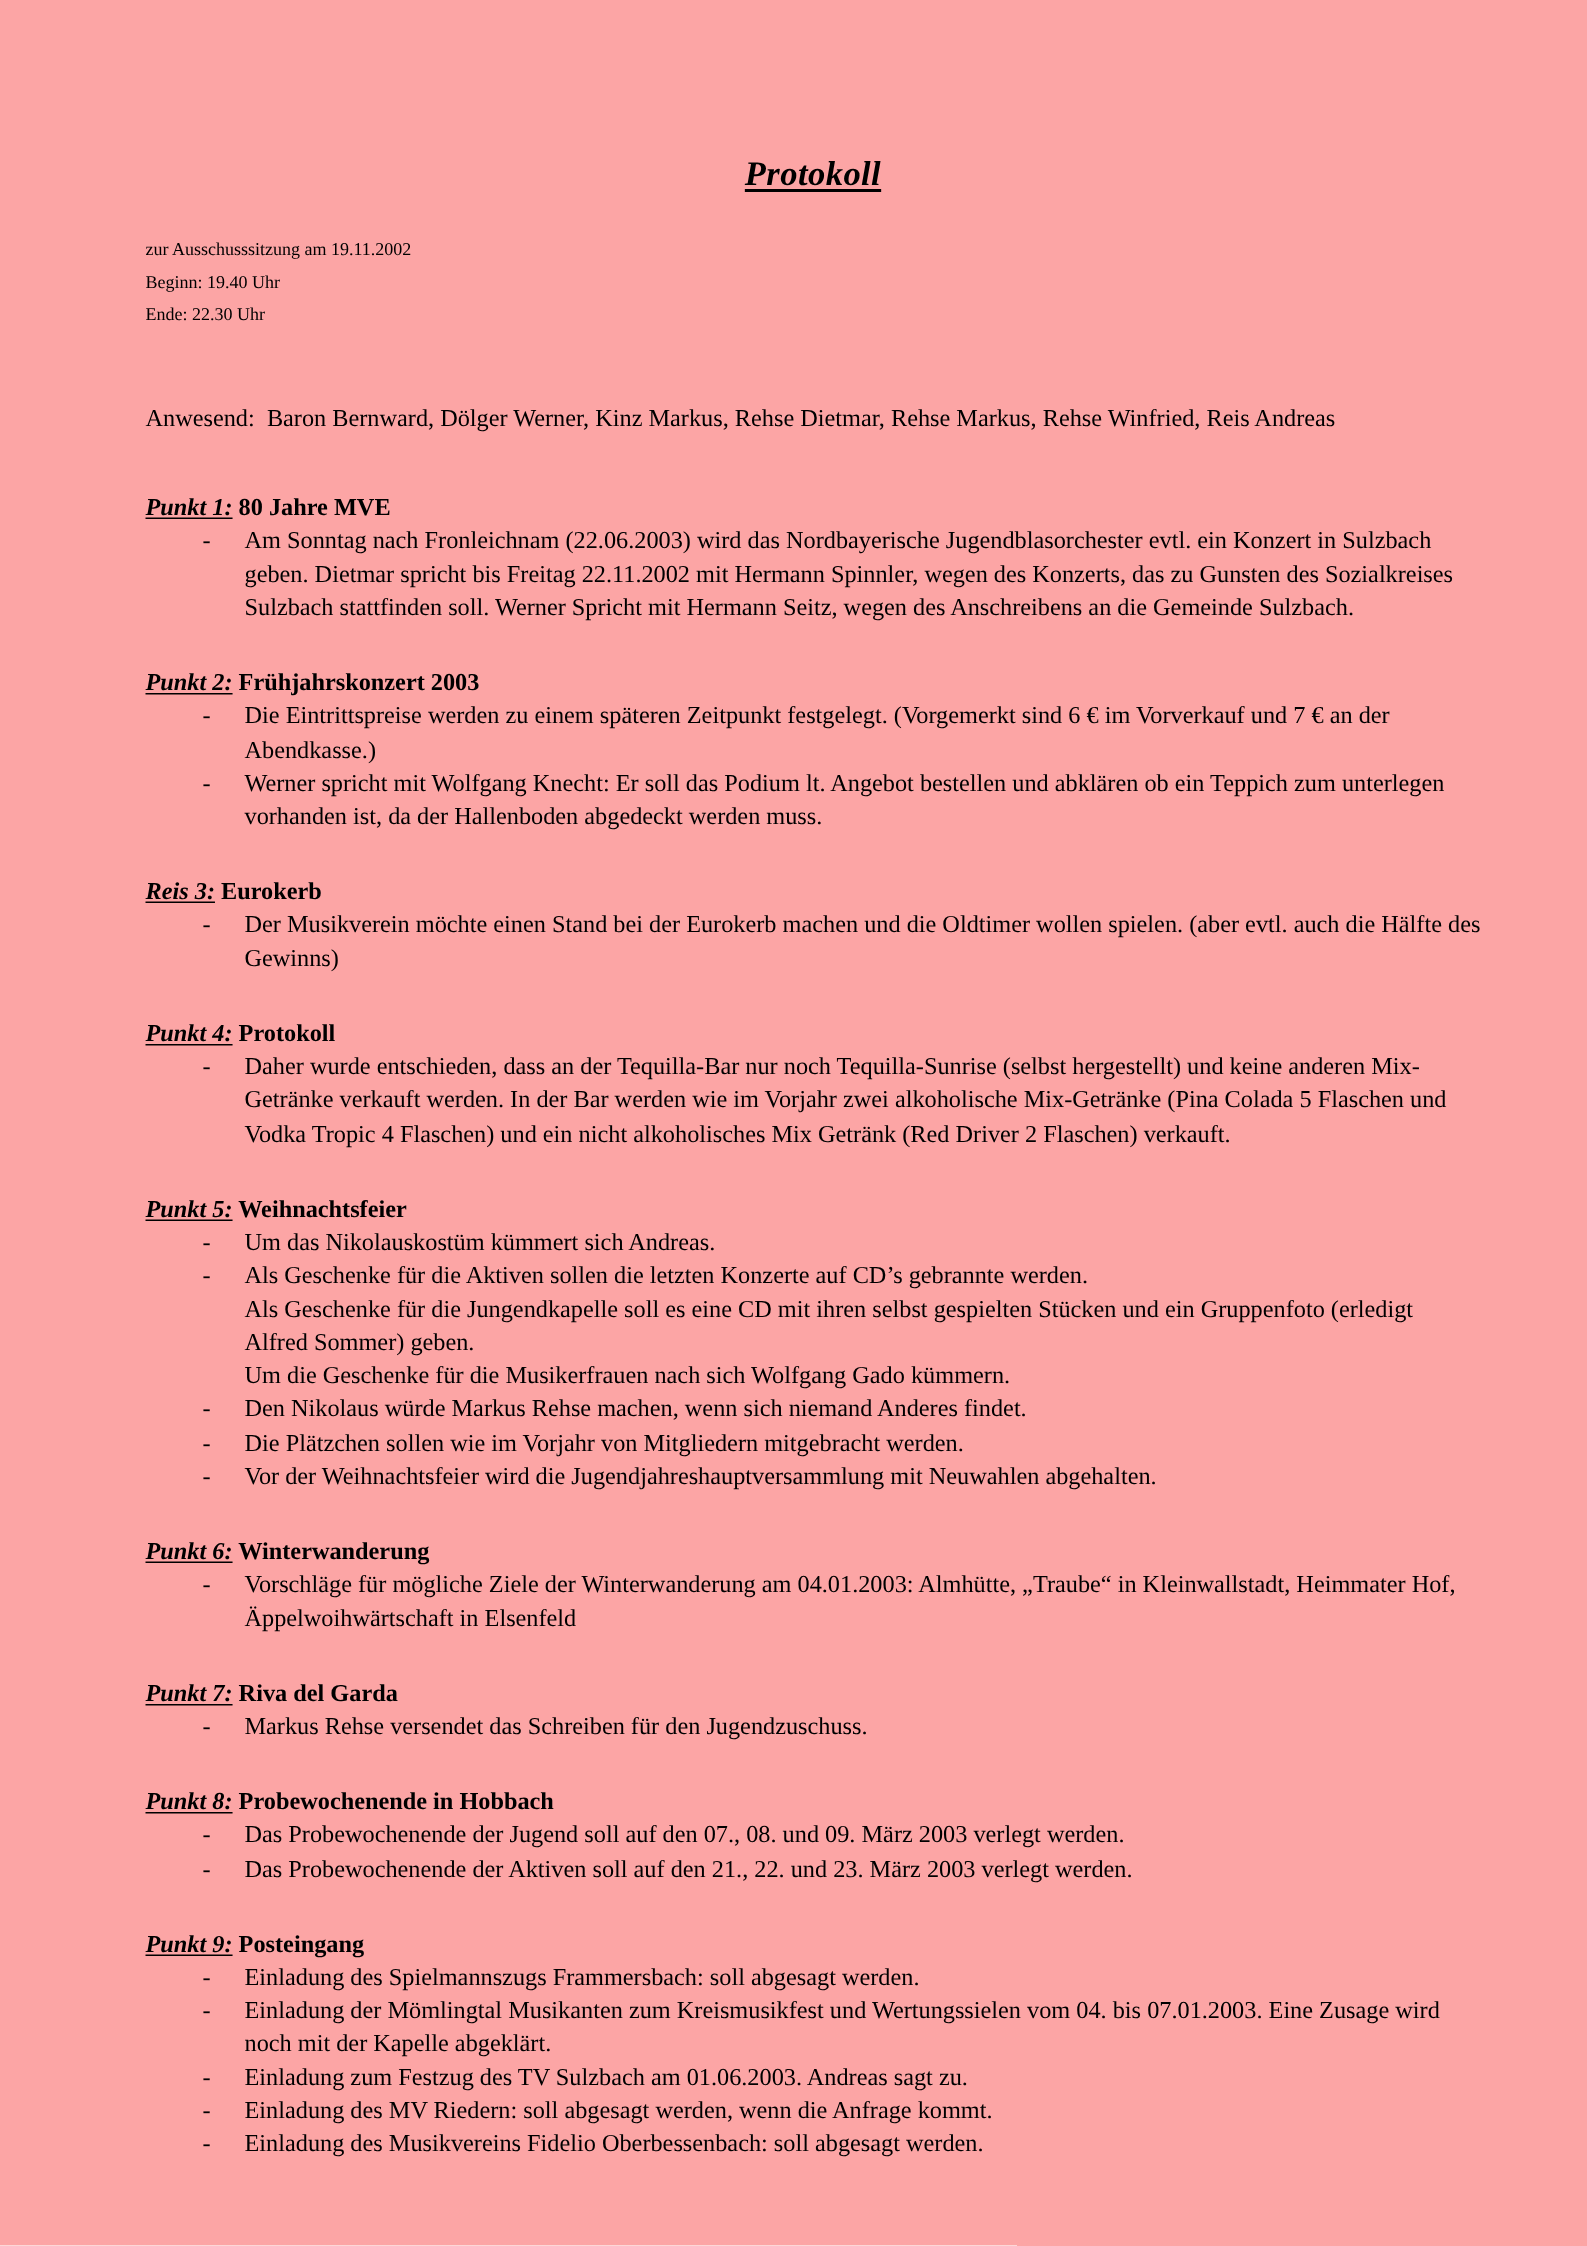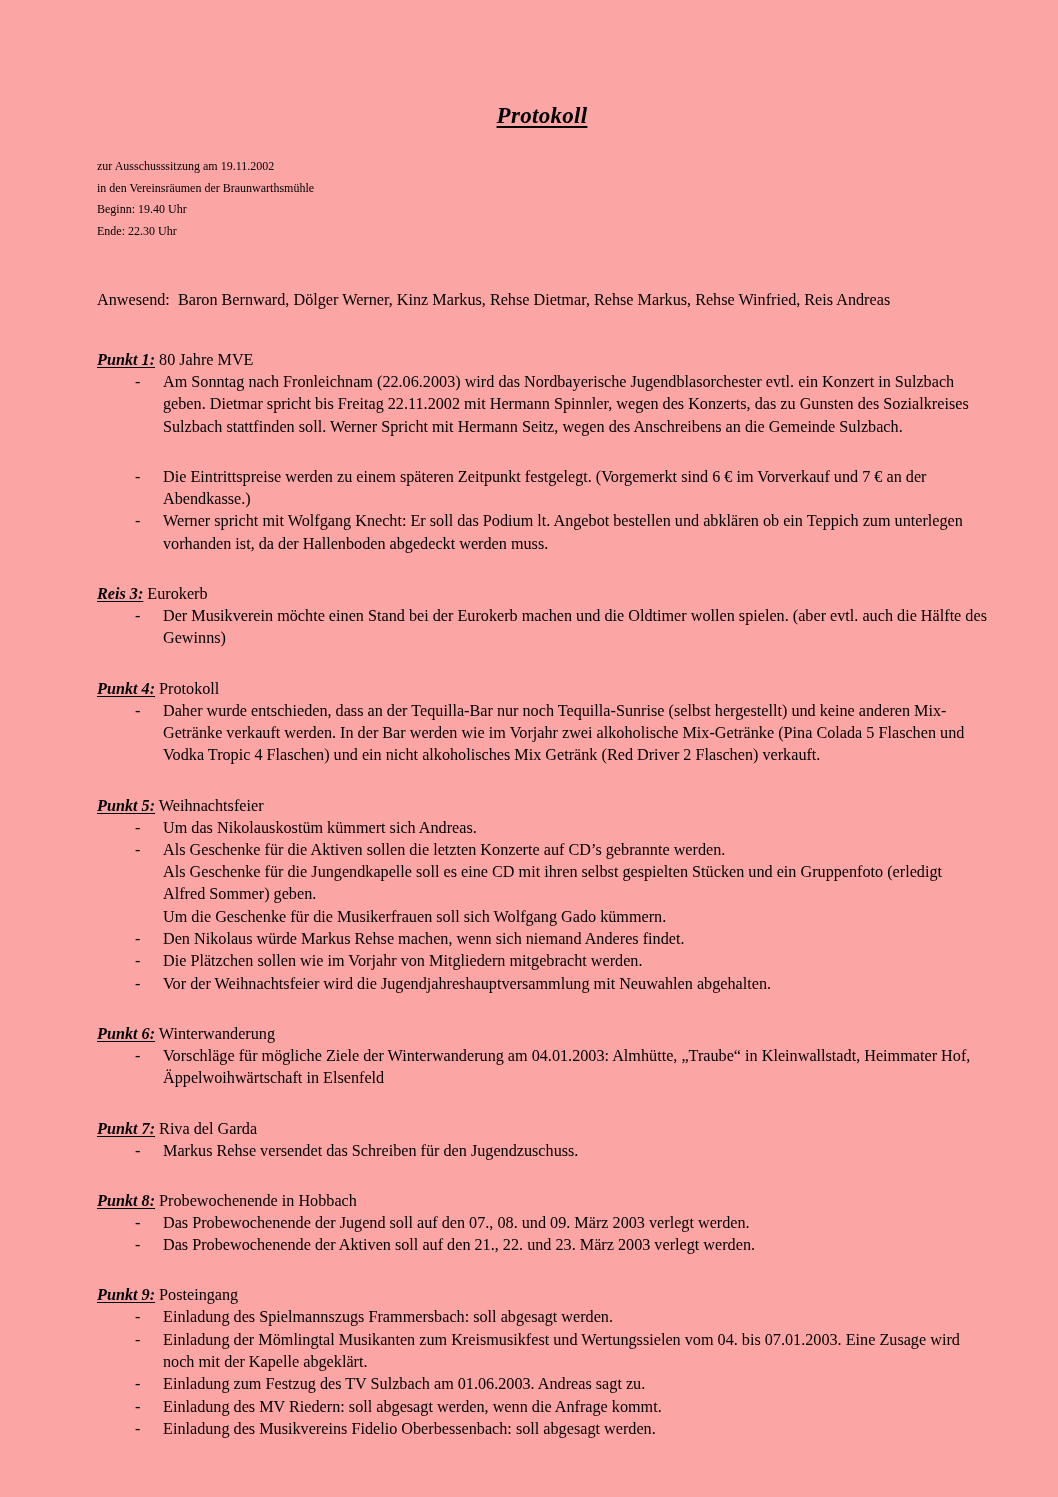--- a/index.html
+++ b/index.html
@@ -67,21 +67,21 @@
     margin: 0;
   }
   .section-heading .punkt {
     font-style: italic;
     font-weight: bold;
     text-decoration: underline;
     text-underline-offset: 2px;
   }
   .section-heading .heading-title {
     font-style: normal;
-    font-weight: normal;
+    font-weight: bold;
     text-decoration: none;
   }
 
   
   ul.bullets {
     list-style: none;
     margin: 0;
     padding: 0;
   }
   li.bullet {
@@ -107,38 +107,38 @@
 </head>
 <body>
 
 <div class="page">
   <div class="content">
 
     <h1 class="doc-title">Protokoll</h1>
 
     <div class="meta">
       <div class="line">zur Ausschusssitzung am 19.11.2002</div>
-      <div class="line">in den Vereinsräumen der Braunwarthsmühle</div>
       <div class="line">Beginn: 19.40 Uhr</div>
       <div class="line">Ende: 22.30 Uhr</div>
     </div>
 
     <div class="attendees">Anwesend:  Baron Bernward, Dölger Werner, Kinz Markus, Rehse Dietmar, Rehse Markus, Rehse Winfried, Reis Andreas</div>
 
     <div id="sections-host">
         <div class="section" id="sec-1">
           <div class="section-heading"><span class="punkt">Punkt 1:</span><span class="heading-title"> 80 Jahre MVE</span></div>
           <ul class="bullets">
             <li class="bullet">
               <span class="dash">-</span>
               <span class="btext">Am Sonntag nach Fronleichnam (22.06.2003) wird das Nordbayerische Jugendblasorchester evtl. ein Konzert in Sulzbach geben. Dietmar spricht bis Freitag 22.11.2002 mit Hermann Spinnler, wegen des Konzerts, das zu Gunsten des Sozialkreises Sulzbach stattfinden soll. Werner Spricht mit Hermann Seitz, wegen des Anschreibens an die Gemeinde Sulzbach.</span>
             </li>
           </ul>
         </div>
         <div class="section" id="sec-2">
+          <div class="section-heading"><span class="punkt">Punkt 2:</span><span class="heading-title"> Frühjahrskonzert 2003</span></div>
           <ul class="bullets">
             <li class="bullet">
               <span class="dash">-</span>
               <span class="btext">Die Eintrittspreise werden zu einem späteren Zeitpunkt festgelegt. (Vorgemerkt sind 6 € im Vorverkauf und 7 € an der Abendkasse.)</span>
             </li>
             <li class="bullet">
               <span class="dash">-</span>
               <span class="btext">Werner spricht mit Wolfgang Knecht: Er soll das Podium lt. Angebot bestellen und abklären ob ein Teppich zum unterlegen vorhanden ist, da der Hallenboden abgedeckt werden muss.</span>
             </li>
           </ul>
@@ -165,21 +165,21 @@
           <div class="section-heading"><span class="punkt">Punkt 5:</span><span class="heading-title"> Weihnachtsfeier</span></div>
           <ul class="bullets">
             <li class="bullet">
               <span class="dash">-</span>
               <span class="btext">Um das Nikolauskostüm kümmert sich Andreas.</span>
             </li>
             <li class="bullet">
               <span class="dash">-</span>
               <span class="btext">Als Geschenke für die Aktiven sollen die letzten Konzerte auf CD’s gebrannte werden.</span>
               <span class="sub-line">Als Geschenke für die Jungendkapelle soll es eine CD mit ihren selbst gespielten Stücken und ein Gruppenfoto (erledigt Alfred Sommer) geben.</span>
-              <span class="sub-line">Um die Geschenke für die Musikerfrauen soll sich Wolfgang Gado kümmern.</span>
+              <span class="sub-line">Um die Geschenke für die Musikerfrauen nach sich Wolfgang Gado kümmern.</span>
             </li>
             <li class="bullet">
               <span class="dash">-</span>
               <span class="btext">Den Nikolaus würde Markus Rehse machen, wenn sich niemand Anderes findet.</span>
             </li>
             <li class="bullet">
               <span class="dash">-</span>
               <span class="btext">Die Plätzchen sollen wie im Vorjahr von Mitgliedern mitgebracht werden.</span>
             </li>
             <li class="bullet">

